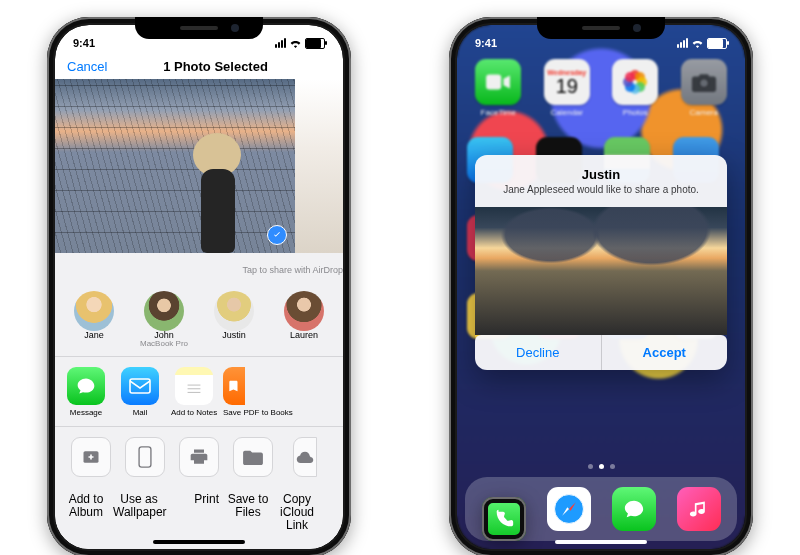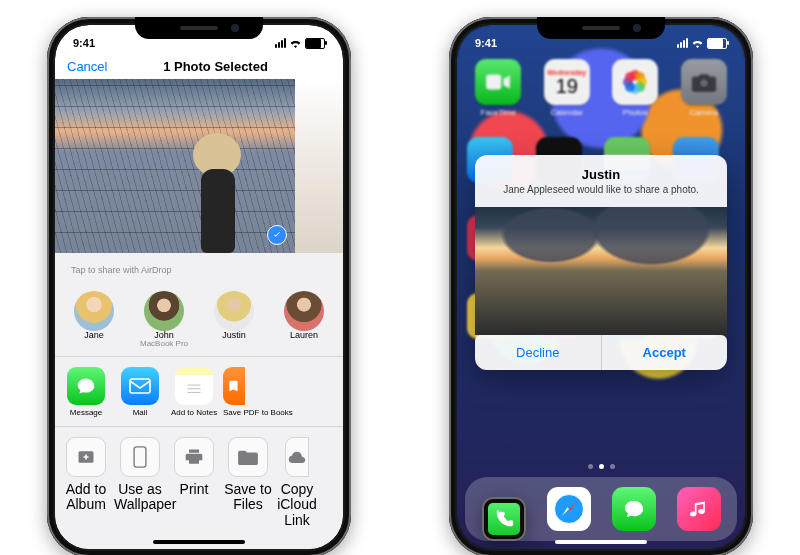--- a/index.html
+++ b/index.html
@@ -27,21 +27,21 @@
   .photo-area{position:absolute;top:54px;left:0;right:0;height:174px;display:flex;}
   .photo-main{flex:0 0 240px;height:100%;position:relative;background:linear-gradient(180deg,#566a83 0%,#94a0b3 18%,#e9b289 30%,#7d8aa1 42%,#778498 100%);}
   .photo-main .fence{position:absolute;inset:0;background:repeating-linear-gradient(0deg,transparent 0 20px,rgba(40,40,40,0.35) 20px 21px),repeating-linear-gradient(75deg,transparent 0 5px,rgba(30,30,30,0.22) 5px 6px);mix-blend-mode:multiply;}
   .photo-main .figure{position:absolute;right:42px;bottom:0;width:70px;height:120px;}
   .figure .hair{position:absolute;top:0;left:10px;width:48px;height:44px;border-radius:50%;background:#d8c296;}
   .figure .body{position:absolute;top:36px;left:18px;width:34px;height:84px;background:#252525;border-radius:12px 12px 6px 6px;}
   .photo-side{flex:1;background:linear-gradient(180deg,#fff 0%,#f1ece6 40%,#dcd4c8 100%);}
   .check{position:absolute;right:8px;bottom:8px;width:18px;height:18px;border-radius:50%;background:#2f8cff;display:flex;align-items:center;justify-content:center;border:1.5px solid #fff;}
   .check svg{width:10px;height:10px;}
   .lower{position:absolute;top:228px;left:0;right:0;bottom:0;background:#f1f1f3;}
-  .airdrop-row{padding:6px 16px 8px;text-align:left;}
+  .airdrop-row{padding:6px 0 8px;text-align:right;}
   .airdrop-label{font-size:9px;color:#8a8a8e;}
   .contacts{display:flex;justify-content:space-around;padding:6px 4px 8px;border-bottom:0.5px solid #d5d5d8;}
   .contact{display:flex;flex-direction:column;align-items:center;width:56px;font-size:9px;}
   .avatar{width:40px;height:40px;border-radius:50%;background:#c8cdd4;position:relative;overflow:hidden;}
   .avatar.jane{background:radial-gradient(circle at 50% 34%,#f4d7b8 22%,#e8c26e 24% 54%,#9dc0d6 56%);}
   .avatar.john{background:radial-gradient(circle at 50% 36%,#e8c8a6 20%,#5a4330 22% 46%,#89b66f 48%);}
   .avatar.justin{background:radial-gradient(circle at 50% 34%,#e6c8a8 20%,#e2cd7e 22% 50%,#e8e8e8 52%);}
   .avatar.lauren{background:radial-gradient(circle at 50% 34%,#e9c8aa 20%,#6a4d34 22% 52%,#d7736a 54%);}
   .contact .name{color:#000;line-height:1;}
   .contact .sub{color:#8a8a8e;font-size:8px;line-height:1;}
@@ -50,21 +50,21 @@
   .app:last-child{width:40px}
   .appicon{width:38px;height:38px;border-radius:9px;display:flex;align-items:center;justify-content:center;}
   .appicon.msg{background:linear-gradient(180deg,#5ff777,#09c31e);}
   .appicon.mail{background:linear-gradient(180deg,#3fd1ff,#0a7cff);}
   .appicon.shared{background:#fff;}
   .appicon.notes{background:linear-gradient(180deg,#fff8b3 0 22%,#fff 22%);}
   .appicon.books{background:linear-gradient(180deg,#ff9338,#ff6a00);border-radius:9px 0 0 9px;width:22px;}
   .app.part{width:30px;align-items:flex-start;}
   .app.part .applabel{white-space:nowrap;}
   .action-row{display:flex;gap:4px;padding:10px 6px 6px;overflow:hidden;}
-  .action{display:flex;flex-direction:column;align-items:center;width:50px;font-size:14px;color:#000;gap:5px;flex-shrink:0;}
+  .action{display:flex;flex-direction:column;align-items:flex-end;width:50px;font-size:12px;color:#000;gap:16px;flex-shrink:0;}
   .action:last-child{width:40px}
   .boxicon{width:38px;height:38px;border-radius:9px;background:#fafafb;border:0.5px solid #d5d5d8;display:flex;align-items:center;justify-content:center;color:#7b7b80;}
   .homebar{position:absolute;bottom:5px;left:50%;transform:translateX(-50%);width:92px;height:4px;border-radius:3px;background:#000;z-index:40;}
   .homebar.light{background:#fff;}
   
   .wallpaper{position:absolute;inset:0;background:
     radial-gradient(circle at 18% 24%,#ff4b55 8%,transparent 9%),
     radial-gradient(circle at 50% 14%,#5c6cff 10%,transparent 11%),
     radial-gradient(circle at 78% 20%,#ff9d2f 8%,transparent 9%),
     radial-gradient(circle at 24% 58%,#2fe6a8 9%,transparent 10%),

